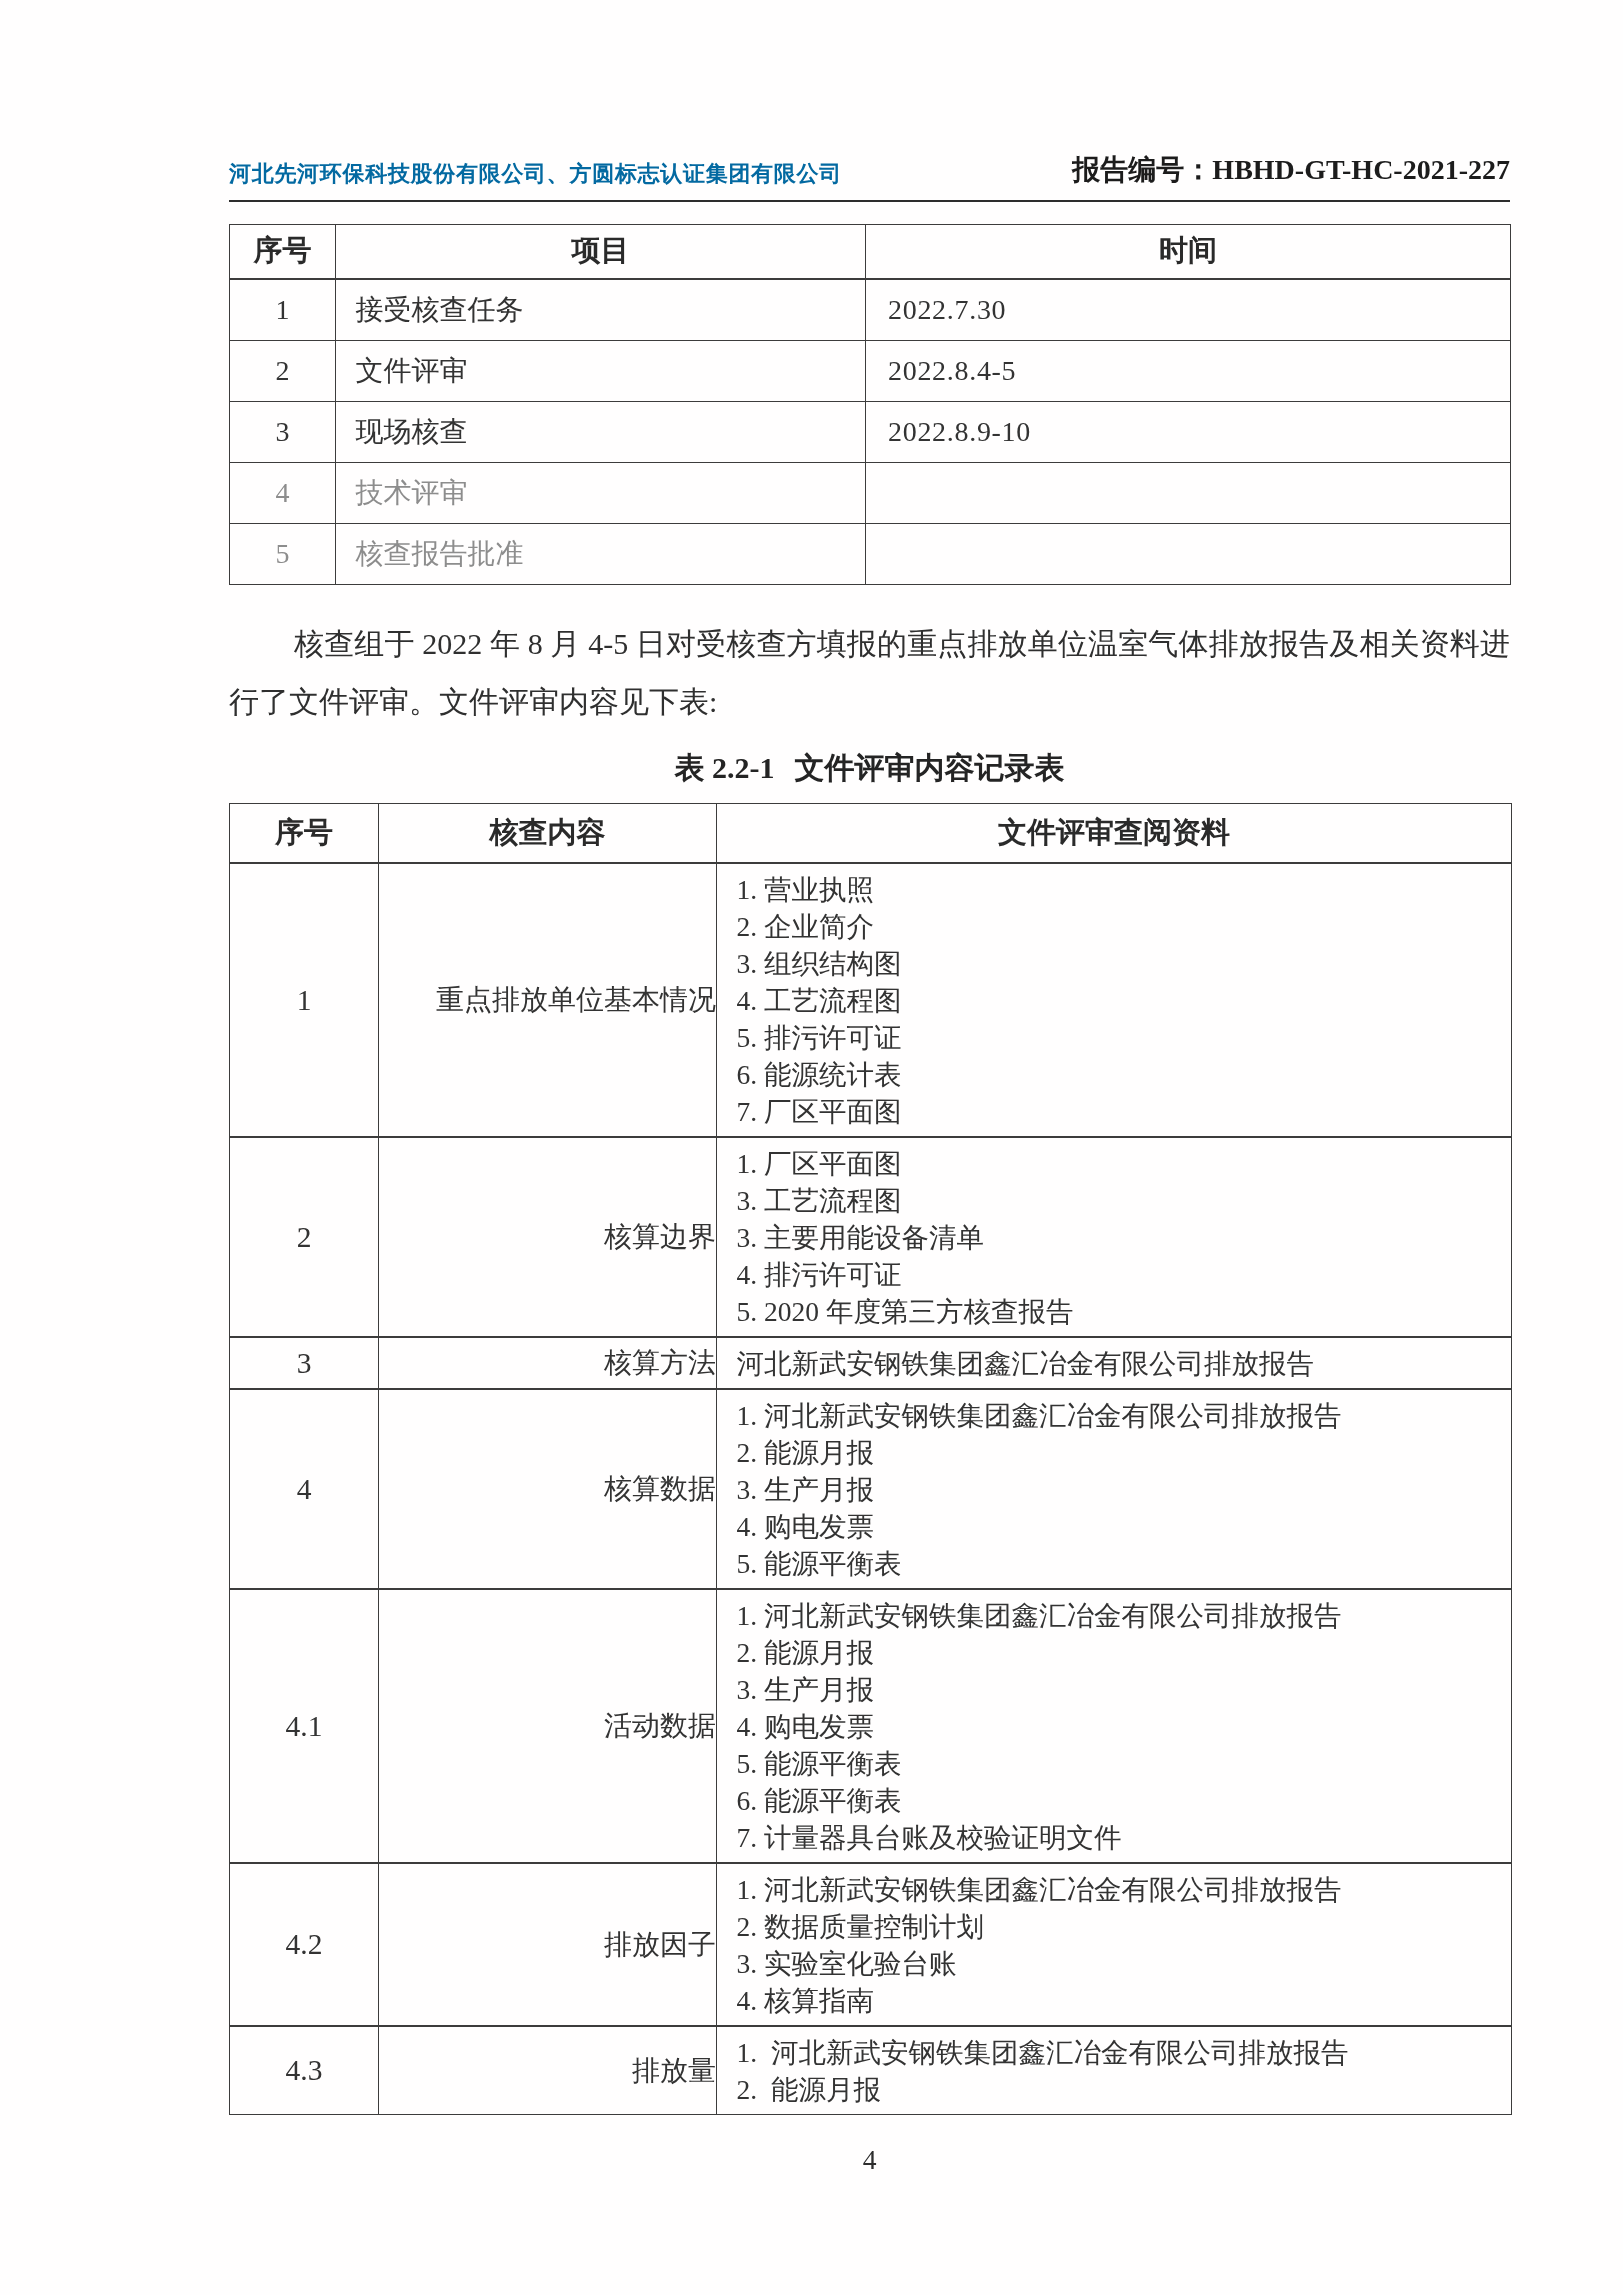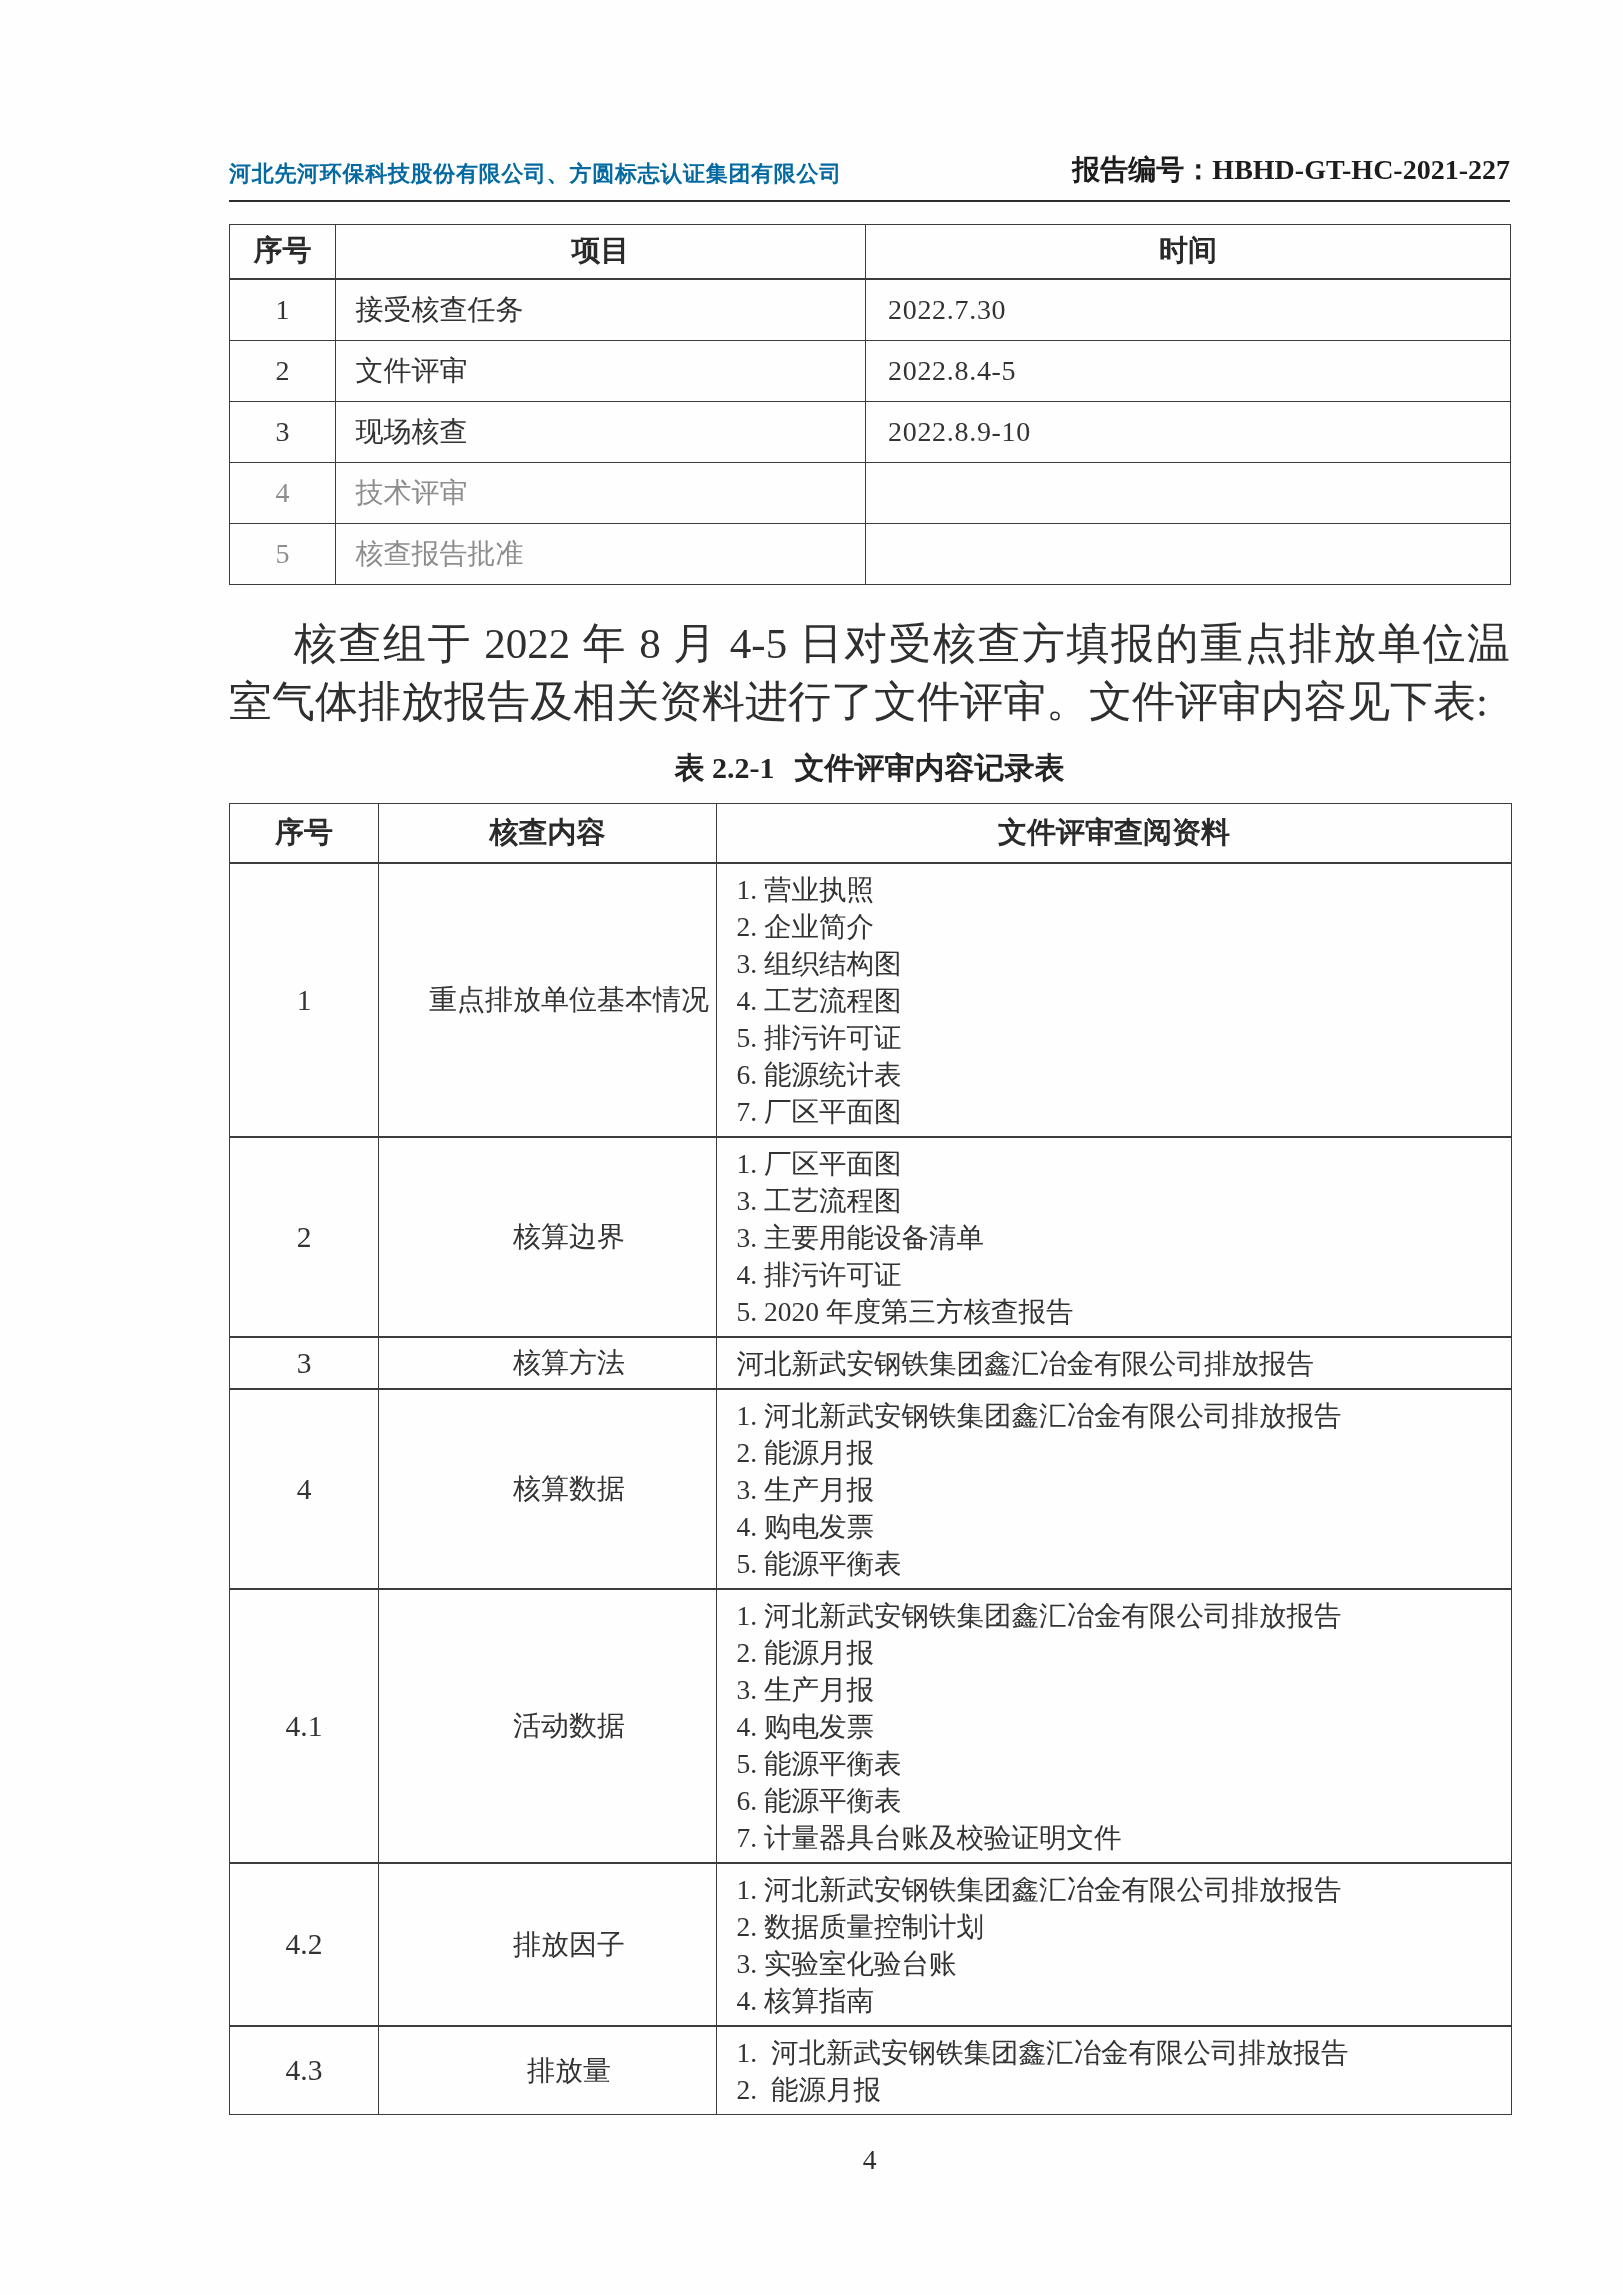--- a/index.html
+++ b/index.html
@@ -42,38 +42,38 @@
   .t1 tr.dim td { color:#8d8d8d; }
 
   
   .section-heading {
     margin-top:37px;
     font-size:35px; font-weight:bold; color:#242424;
     letter-spacing:0.7px;
   }
   .body-paragraph {
     margin-top:30px;
-    font-size:43px; line-height:58px;
+    font-size:30px; line-height:58px;
     text-align:justify;
     text-indent:65px;
     color:#2f2f2f;
   }
   .table-caption {
     margin-top:17px;
     text-align:center;
     font-size:30px; font-weight:bold; color:#242424;
   }
   .table-caption .cap-label { margin-right:20px; }
 
   
   .t2 { margin-top:14.4px; }
   .t2 th { height:60px; border-bottom-width:2px; }
   .t2 td { border-top-width:2px; }
   .t2 .c-no      { text-align:center; font-size:29.5px; }
-  .t2 .c-content { text-align:center;padding-left:43px; }
+  .t2 .c-content { text-align:right;padding-left:43px; }
   .t2 .c-docs    { padding:6.5px 13px 6.5px 19.6px; }
   .t2 .c-docs.single { vertical-align:middle; }
   .doc-line {
     font-size:27.5px; line-height:37px;
     white-space:pre-wrap;
     color:#333;
   }
   .t2 tr { min-height:59px; }
 
   

